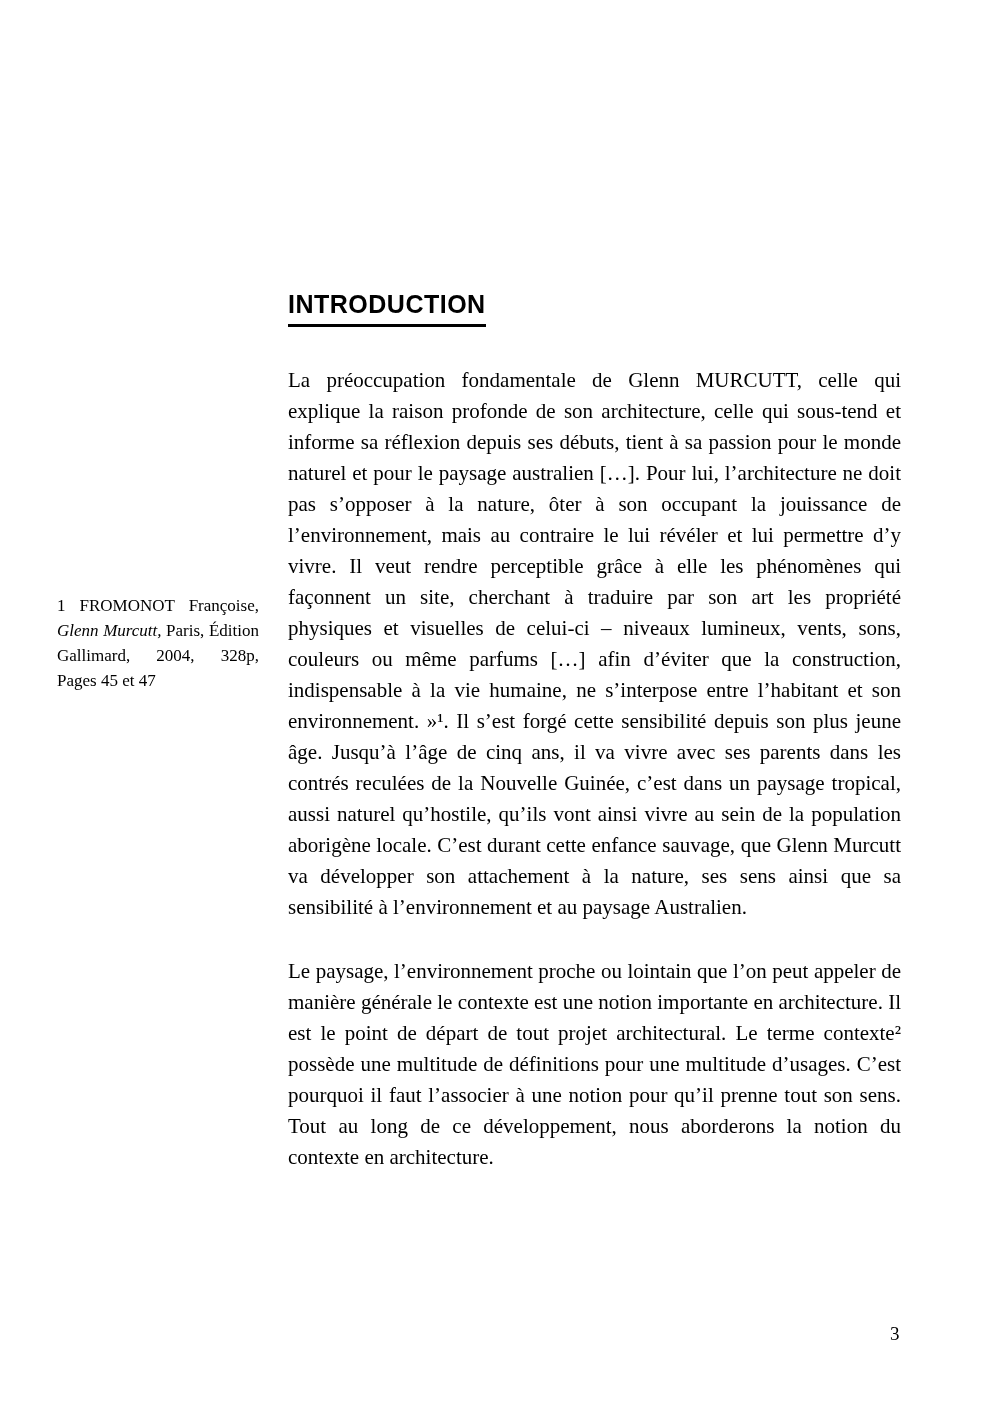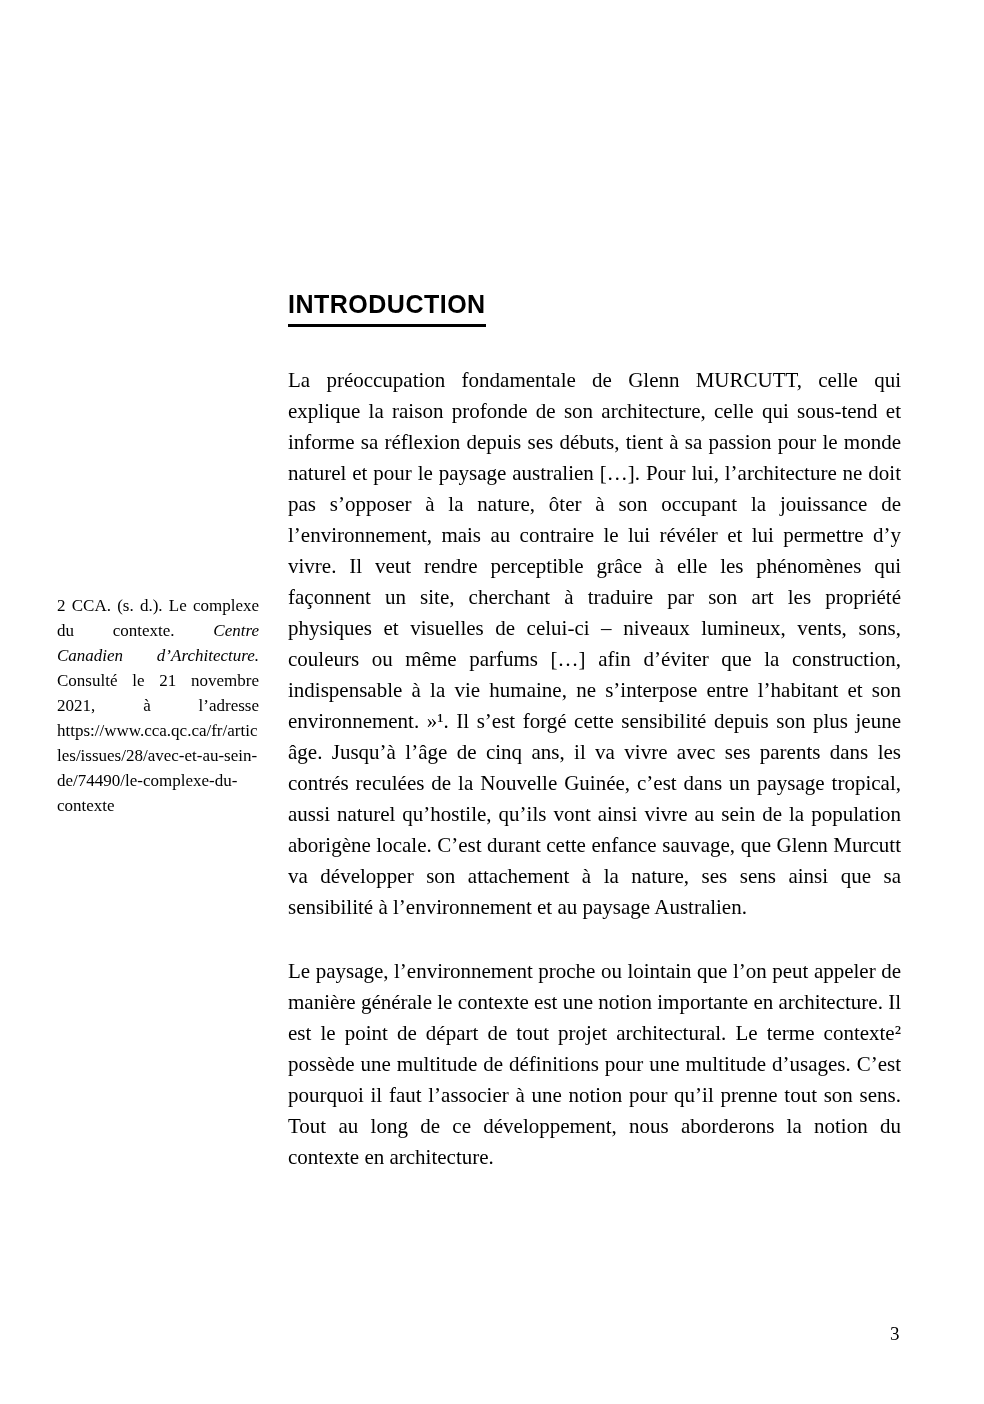--- a/index.html
+++ b/index.html
@@ -70,21 +70,21 @@
     font-size: 19px;
     line-height: 24px;
   }
 </style>
 </head>
 <body>
 
 <div class="page">
 
   <aside class="margin-notes">
-    <p class="footnote"><span>2 CCA. (s. d.). Le complexe du contexte. </span><span style="font-style: italic;">Centre Canadien d’Architecture.</span><span> Consulté le 21 novembre 2021, à l’adresse https://www.cca.qc.ca/fr/articles/issues/28/avec-et-au-sein-de/74490/le-complexe-du-contexte</span></p>
+    <p class="footnote"><span>1 FROMONOT Françoise, </span><span style="font-style: italic;">Glenn Murcutt,</span><span> Paris, Édition Gallimard, 2004, 328p, Pages 45 et 47</span></p>
   </aside>
 
   <main class="main-column">
     <h1 class="page-title">
       <span class="title-underline">INTRODUCTION</span>
     </h1>
     <p class="body-par">La préoccupation fondamentale de Glenn MURCUTT, celle qui explique la raison profonde de son architecture, celle qui sous-tend et informe sa réflexion depuis ses débuts, tient à sa passion pour le monde naturel et pour le paysage australien […]. Pour lui, l’architecture ne doit pas s’opposer à la nature, ôter à son occupant la jouissance de l’environnement, mais au contraire le lui révéler et lui permettre d’y vivre. Il veut rendre perceptible grâce à elle les phénomènes qui façonnent un site, cherchant à traduire par son art les propriété physiques et visuelles de celui-ci – niveaux lumineux, vents, sons, couleurs ou même parfums […] afin d’éviter que la construction, indispensable à la vie humaine, ne s’interpose entre l’habitant et son environnement. »¹. Il s’est forgé cette sensibilité depuis son plus jeune âge. Jusqu’à l’âge de cinq ans, il va vivre avec ses parents dans les contrés reculées de la Nouvelle Guinée, c’est dans un paysage tropical, aussi naturel qu’hostile, qu’ils vont ainsi vivre au sein de la population aborigène locale. C’est durant cette enfance sauvage, que Glenn Murcutt va développer son attachement à la nature, ses sens ainsi que sa sensibilité à l’environnement et au paysage Australien.</p>
     <p class="body-par">Le paysage, l’environnement proche ou lointain que l’on peut appeler de manière générale le contexte est une notion importante en architecture. Il est le point de départ de tout projet architectural. Le terme contexte² possède une multitude de définitions pour une multitude d’usages. C’est pourquoi il faut l’associer à une notion pour qu’il prenne tout son sens. Tout au long de ce développement, nous aborderons la notion du contexte en architecture.</p>
   </main>
 

